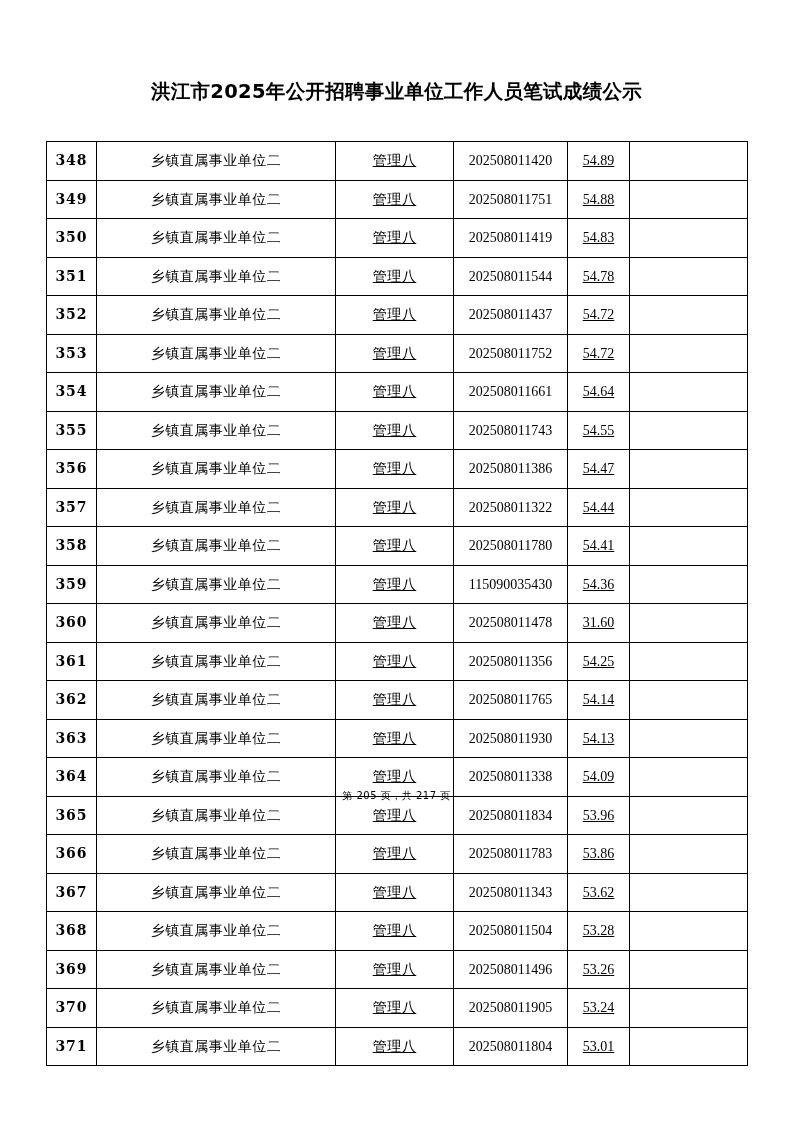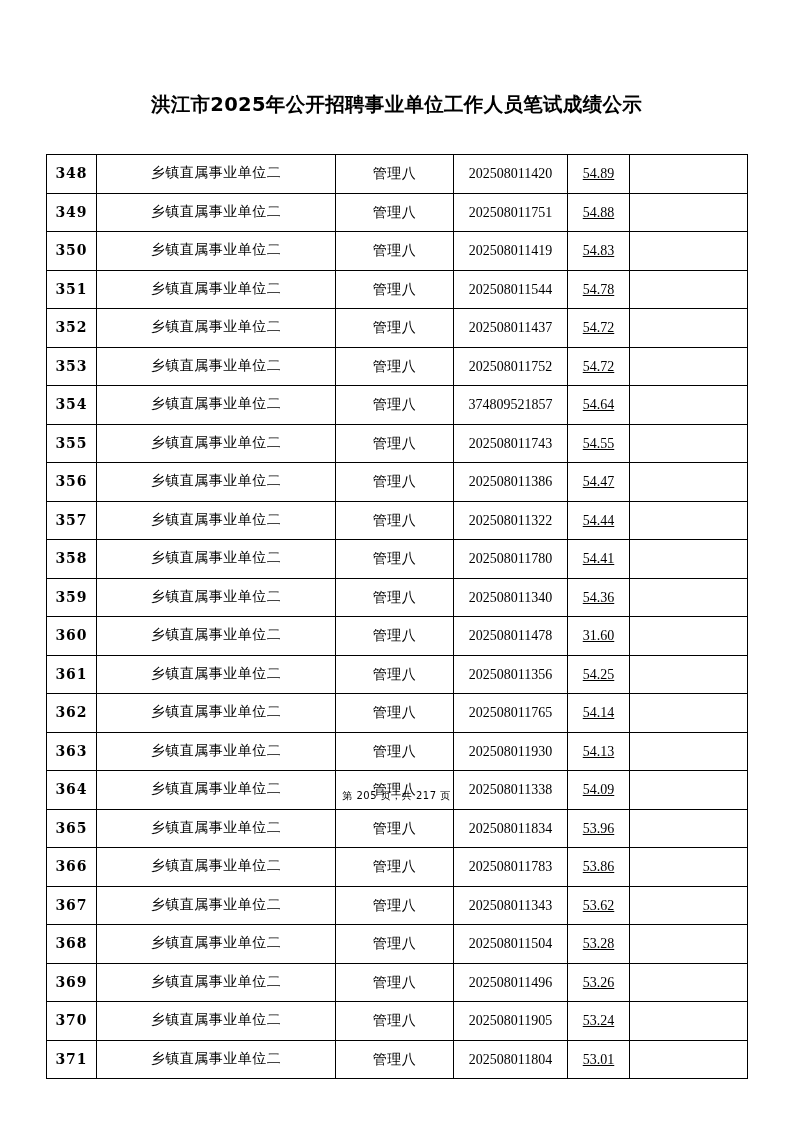--- a/index.html
+++ b/index.html
@@ -12,21 +12,21 @@
     height: 1122px;
     font-family: "Liberation Serif", "DejaVu Serif", serif;
     color: #000000;
     position: relative;
     overflow: hidden;
   }
   .page {
     width: 793px;
     height: 843px;
     box-sizing: border-box;
-    padding: 13px;
+    padding: 0;
     position: relative;
   }
   .doc-title {
     text-align: center;
     font-family: "DejaVu Sans", "Liberation Sans", sans-serif;
     font-weight: bold;
     font-size: 19.5px;
     letter-spacing: 0.3px;
     margin: 0;
     padding-top: 80px;
@@ -62,28 +62,29 @@
   col.c-score { width: 62px; }
   col.c-note { width: 118px; }
 
   td.cell-index {
     font-family: "DejaVu Serif", "Liberation Serif", serif;
     font-weight: bold;
     font-size: 17px;
     letter-spacing: 1px;
   }
   td.cell-unit {
-    font-family: Liberation Mono, monospace;
+    font-family: Liberation Serif, serif;
     font-size: 14.5px;
     letter-spacing: 0.5px;
   }
   td.cell-post {
     font-family: "DejaVu Sans", "Liberation Sans", sans-serif;
     font-size: 14.5px;
     letter-spacing: 0.5px;
+    text-decoration: underline;
   }
   td.cell-id {
     font-family: "Liberation Serif", "DejaVu Serif", serif;
     font-size: 14.5px;
   }
   td.cell-score {
     font-family: "Liberation Serif", "DejaVu Serif", serif;
     font-size: 14.5px;
     text-decoration: underline;
   }
@@ -166,21 +167,21 @@
             <td class="cell-unit">乡镇直属事业单位二</td>
             <td class="cell-post">管理八</td>
             <td class="cell-id">202508011752</td>
             <td class="cell-score">54.72</td>
             <td class="cell-note"></td>
           </tr>
           <tr>
             <td class="cell-index">354</td>
             <td class="cell-unit">乡镇直属事业单位二</td>
             <td class="cell-post">管理八</td>
-            <td class="cell-id">374809521857</td>
+            <td class="cell-id">202508011661</td>
             <td class="cell-score">54.64</td>
             <td class="cell-note"></td>
           </tr>
           <tr>
             <td class="cell-index">355</td>
             <td class="cell-unit">乡镇直属事业单位二</td>
             <td class="cell-post">管理八</td>
             <td class="cell-id">202508011743</td>
             <td class="cell-score">54.55</td>
             <td class="cell-note"></td>
@@ -206,21 +207,21 @@
             <td class="cell-unit">乡镇直属事业单位二</td>
             <td class="cell-post">管理八</td>
             <td class="cell-id">202508011780</td>
             <td class="cell-score">54.41</td>
             <td class="cell-note"></td>
           </tr>
           <tr>
             <td class="cell-index">359</td>
             <td class="cell-unit">乡镇直属事业单位二</td>
             <td class="cell-post">管理八</td>
-            <td class="cell-id">202508011340</td>
+            <td class="cell-id">115090035430</td>
             <td class="cell-score">54.36</td>
             <td class="cell-note"></td>
           </tr>
           <tr>
             <td class="cell-index">360</td>
             <td class="cell-unit">乡镇直属事业单位二</td>
             <td class="cell-post">管理八</td>
             <td class="cell-id">202508011478</td>
             <td class="cell-score">31.60</td>
             <td class="cell-note"></td>

